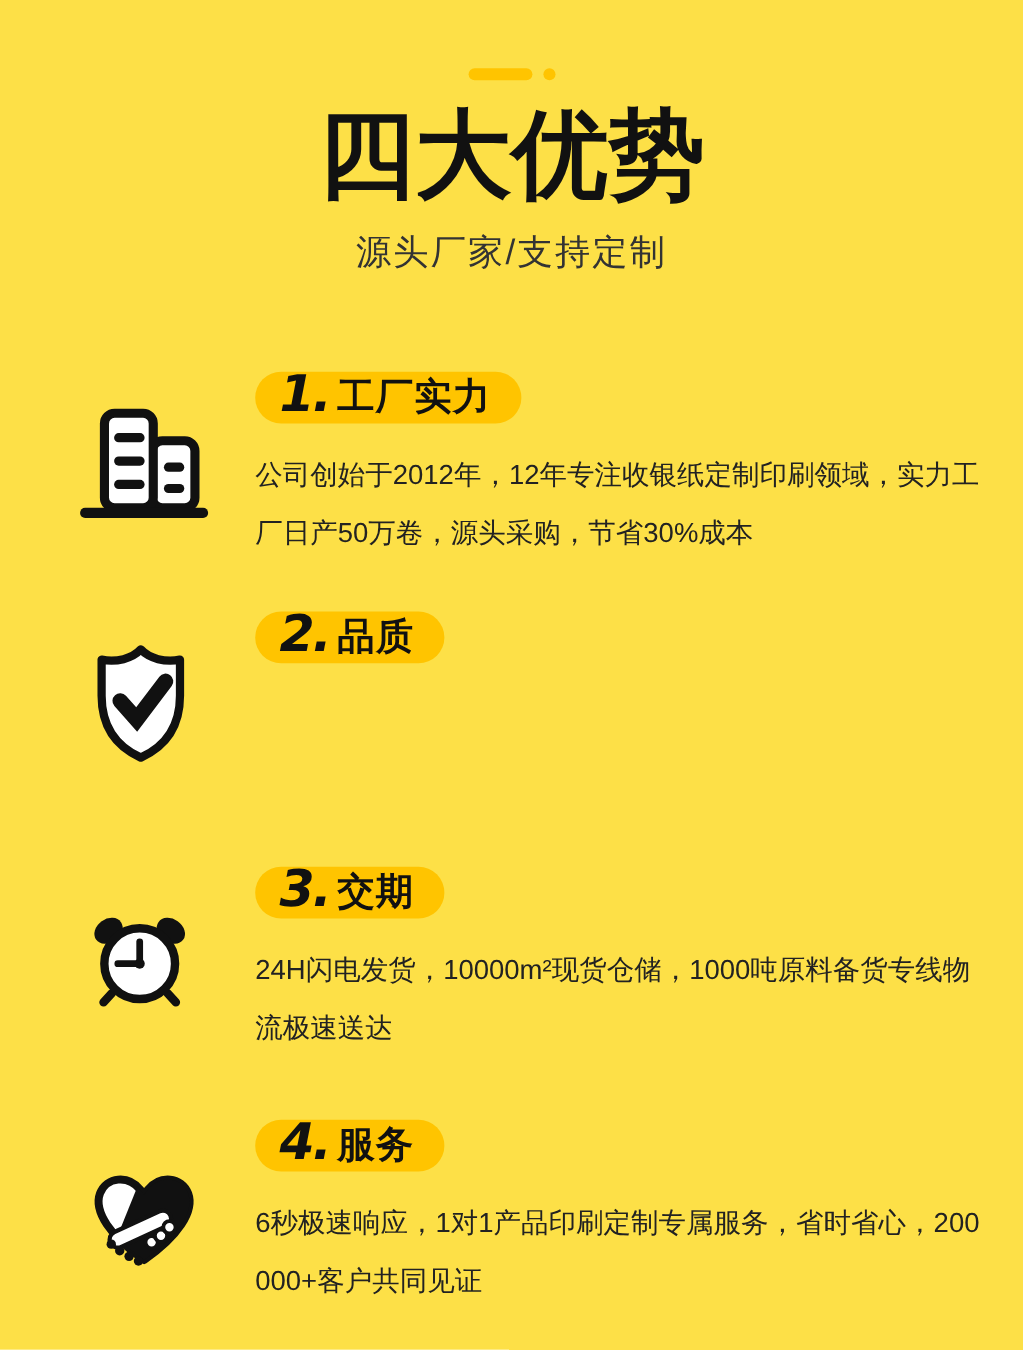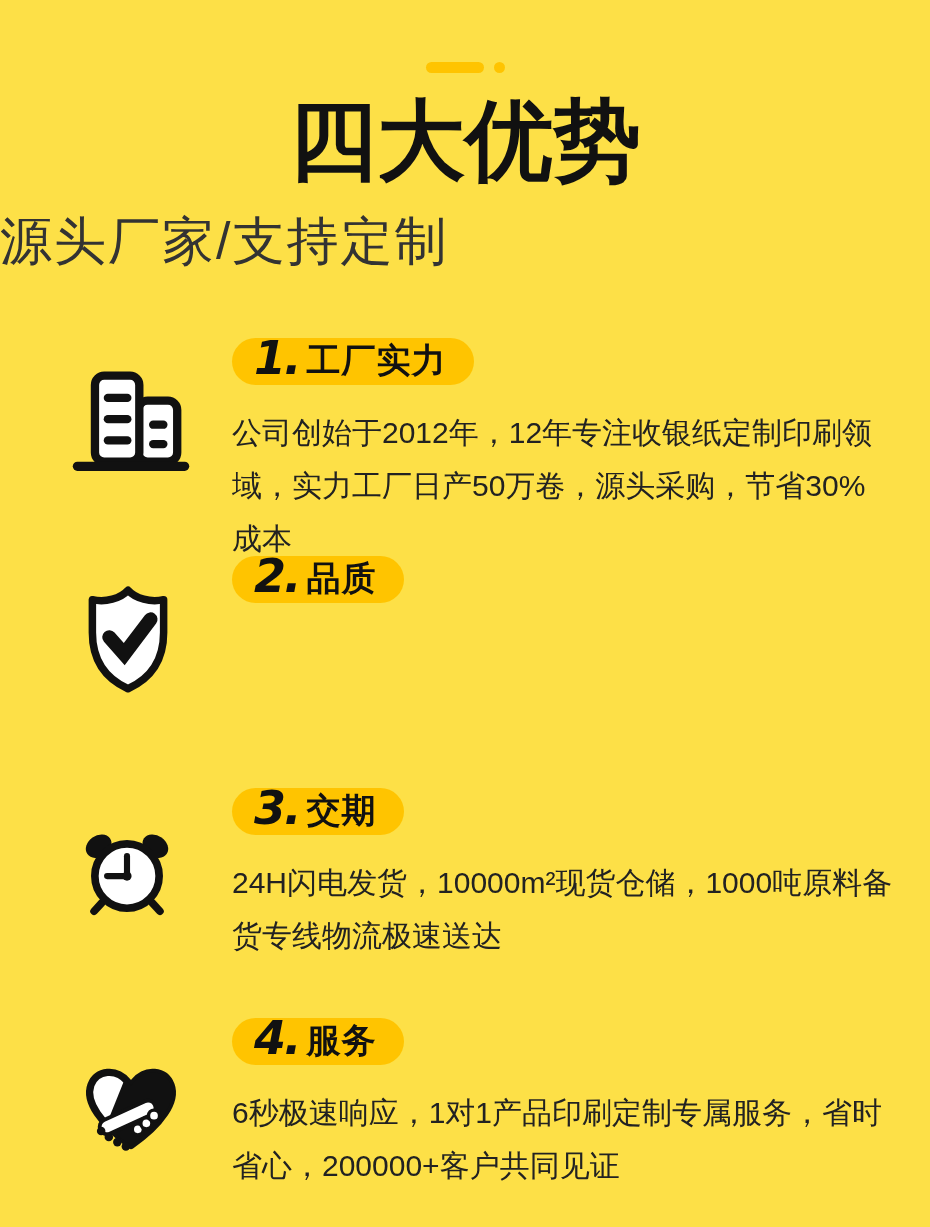--- a/index.html
+++ b/index.html
@@ -22,22 +22,22 @@
   .deco-dot  { width: 11px; height: 11px; border-radius: 50%; background: #FFC400; }
 
   .title {
     position: absolute; top: 86px; left: 0; width: 100%;
     margin: 0; text-align: center;
     font-size: 88px; line-height: 1.25; font-weight: 900;
     letter-spacing: 0px; color: #111111;
   }
   .subtitle {
     position: absolute; top: 210px; left: 0; width: 100%;
-    margin: 0; 
-    font-size: 52px; line-height: 1.2; font-weight: 400;
+    margin: 0; text-align: center;
+    font-size: 32px; line-height: 1.2; font-weight: 400;
     letter-spacing: 2px; color: #333333;
   }
 
   
   .section { position: absolute; left: 232px; width: 668px; }
   .sec-1 { top: 338px; }
   .sec-2 { top: 556px; }
   .sec-3 { top: 788px; }
   .sec-4 { top: 1018px; }
 
@@ -57,21 +57,21 @@
     color: #111111;
   }
   .pill .label {
     font-size: 34px; font-weight: 700; letter-spacing: 1px;
     color: #111111; padding-bottom: 2px;
   }
 
   .desc {
     margin: 21px 0 0 0;
     width: 662px;
-    font-size: 30px; line-height: 53px;
+    font-size: 25px; line-height: 53px;
     color: #222222;
     word-break: break-all;
   }
 
   
   .icon-box { position: absolute; }
   .icon-1 { left: 70px;  top: 365px; width: 122px; height: 112px; }
   .icon-2 { left: 83px;  top: 583px; width: 90px;  height: 114px; }
   .icon-3 { left: 78px;  top: 821px; width: 98px;  height: 104px; }
   .icon-4 { left: 73px;  top: 1046px; width: 116px; height: 124px; }

